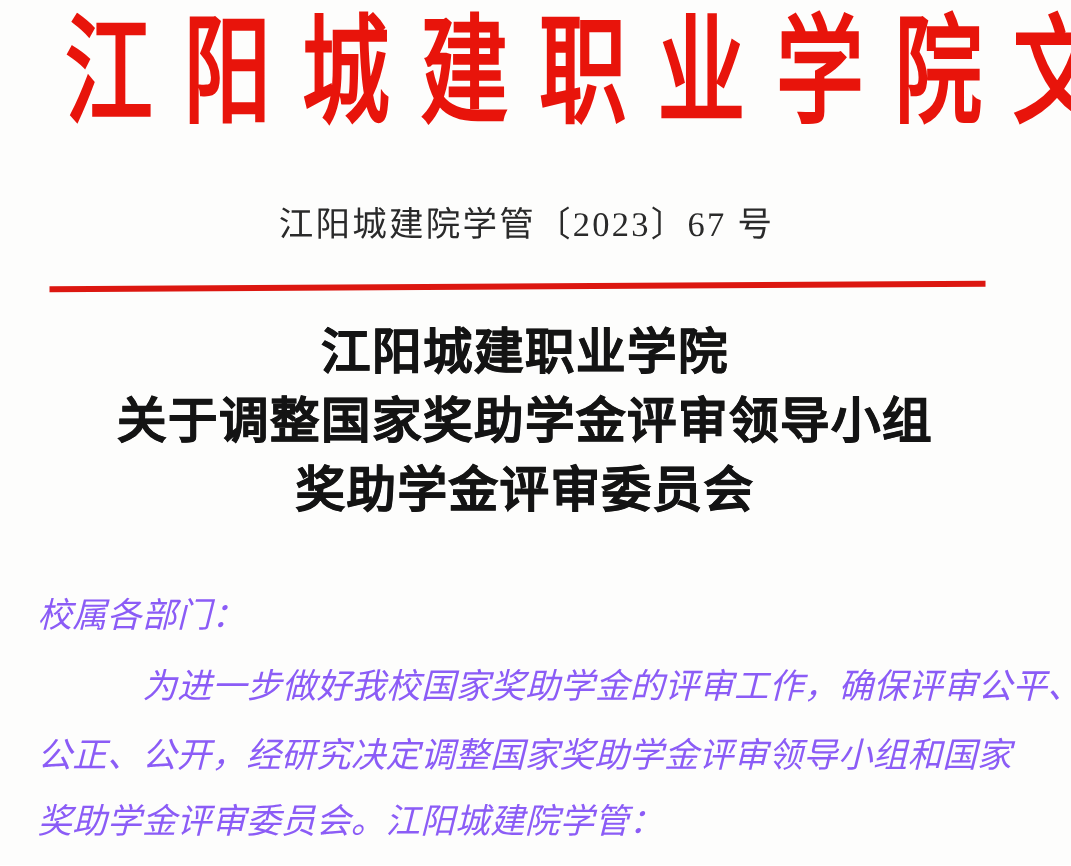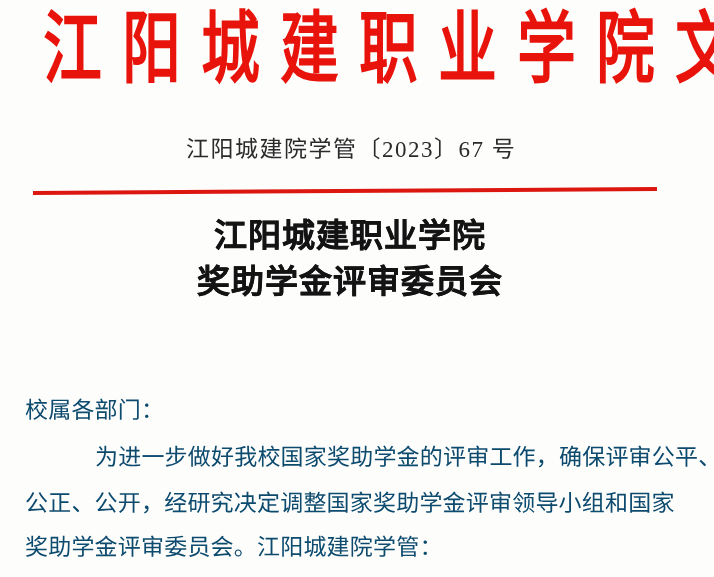--- a/index.html
+++ b/index.html
@@ -80,23 +80,24 @@
     font-weight: 700;
     letter-spacing: 1px;
     -webkit-text-stroke: 0.4px #141414;
   }
 
   
   .body-line {
     position: absolute;
     font-size: 23px;
     line-height: 30px;
-    color: #0c4a6e;
+    color: #8b5cf6;
     letter-spacing: 0.2px;
     white-space: nowrap;
+    font-style: italic;
   }
   .salutation { left: 25px; top: 396px; }
   .p1 { left: 71px; top: 443px; margin-left: 24px; }
   .p2 { left: 25px; top: 489px; }
   .p3 { left: 25px; top: 533px; }
 </style>
 </head>
 <body>
 
 <div class="page">
@@ -113,20 +114,21 @@
     <span class="mc">文</span>
 
   </div>
 
   <div class="docnum">江阳城建院学管〔2023〕67 号</div>
 
   <div class="redline"></div>
 
   <div class="headline">
     <div class="hl">江阳城建职业学院</div>
+    <div class="hl">关于调整国家奖助学金评审领导小组</div>
     <div class="hl">奖助学金评审委员会</div>
   </div>
 
   <div class="body-line salutation">校属各部门：</div>
 
   <div class="body-line p1">为进一步做好我校国家奖助学金的评审工作，确保评审公平、</div>
 
   <div class="body-line p2">公正、公开，经研究决定调整国家奖助学金评审领导小组和国家</div>
 
   <div class="body-line p3">奖助学金评审委员会。江阳城建院学管：</div>

